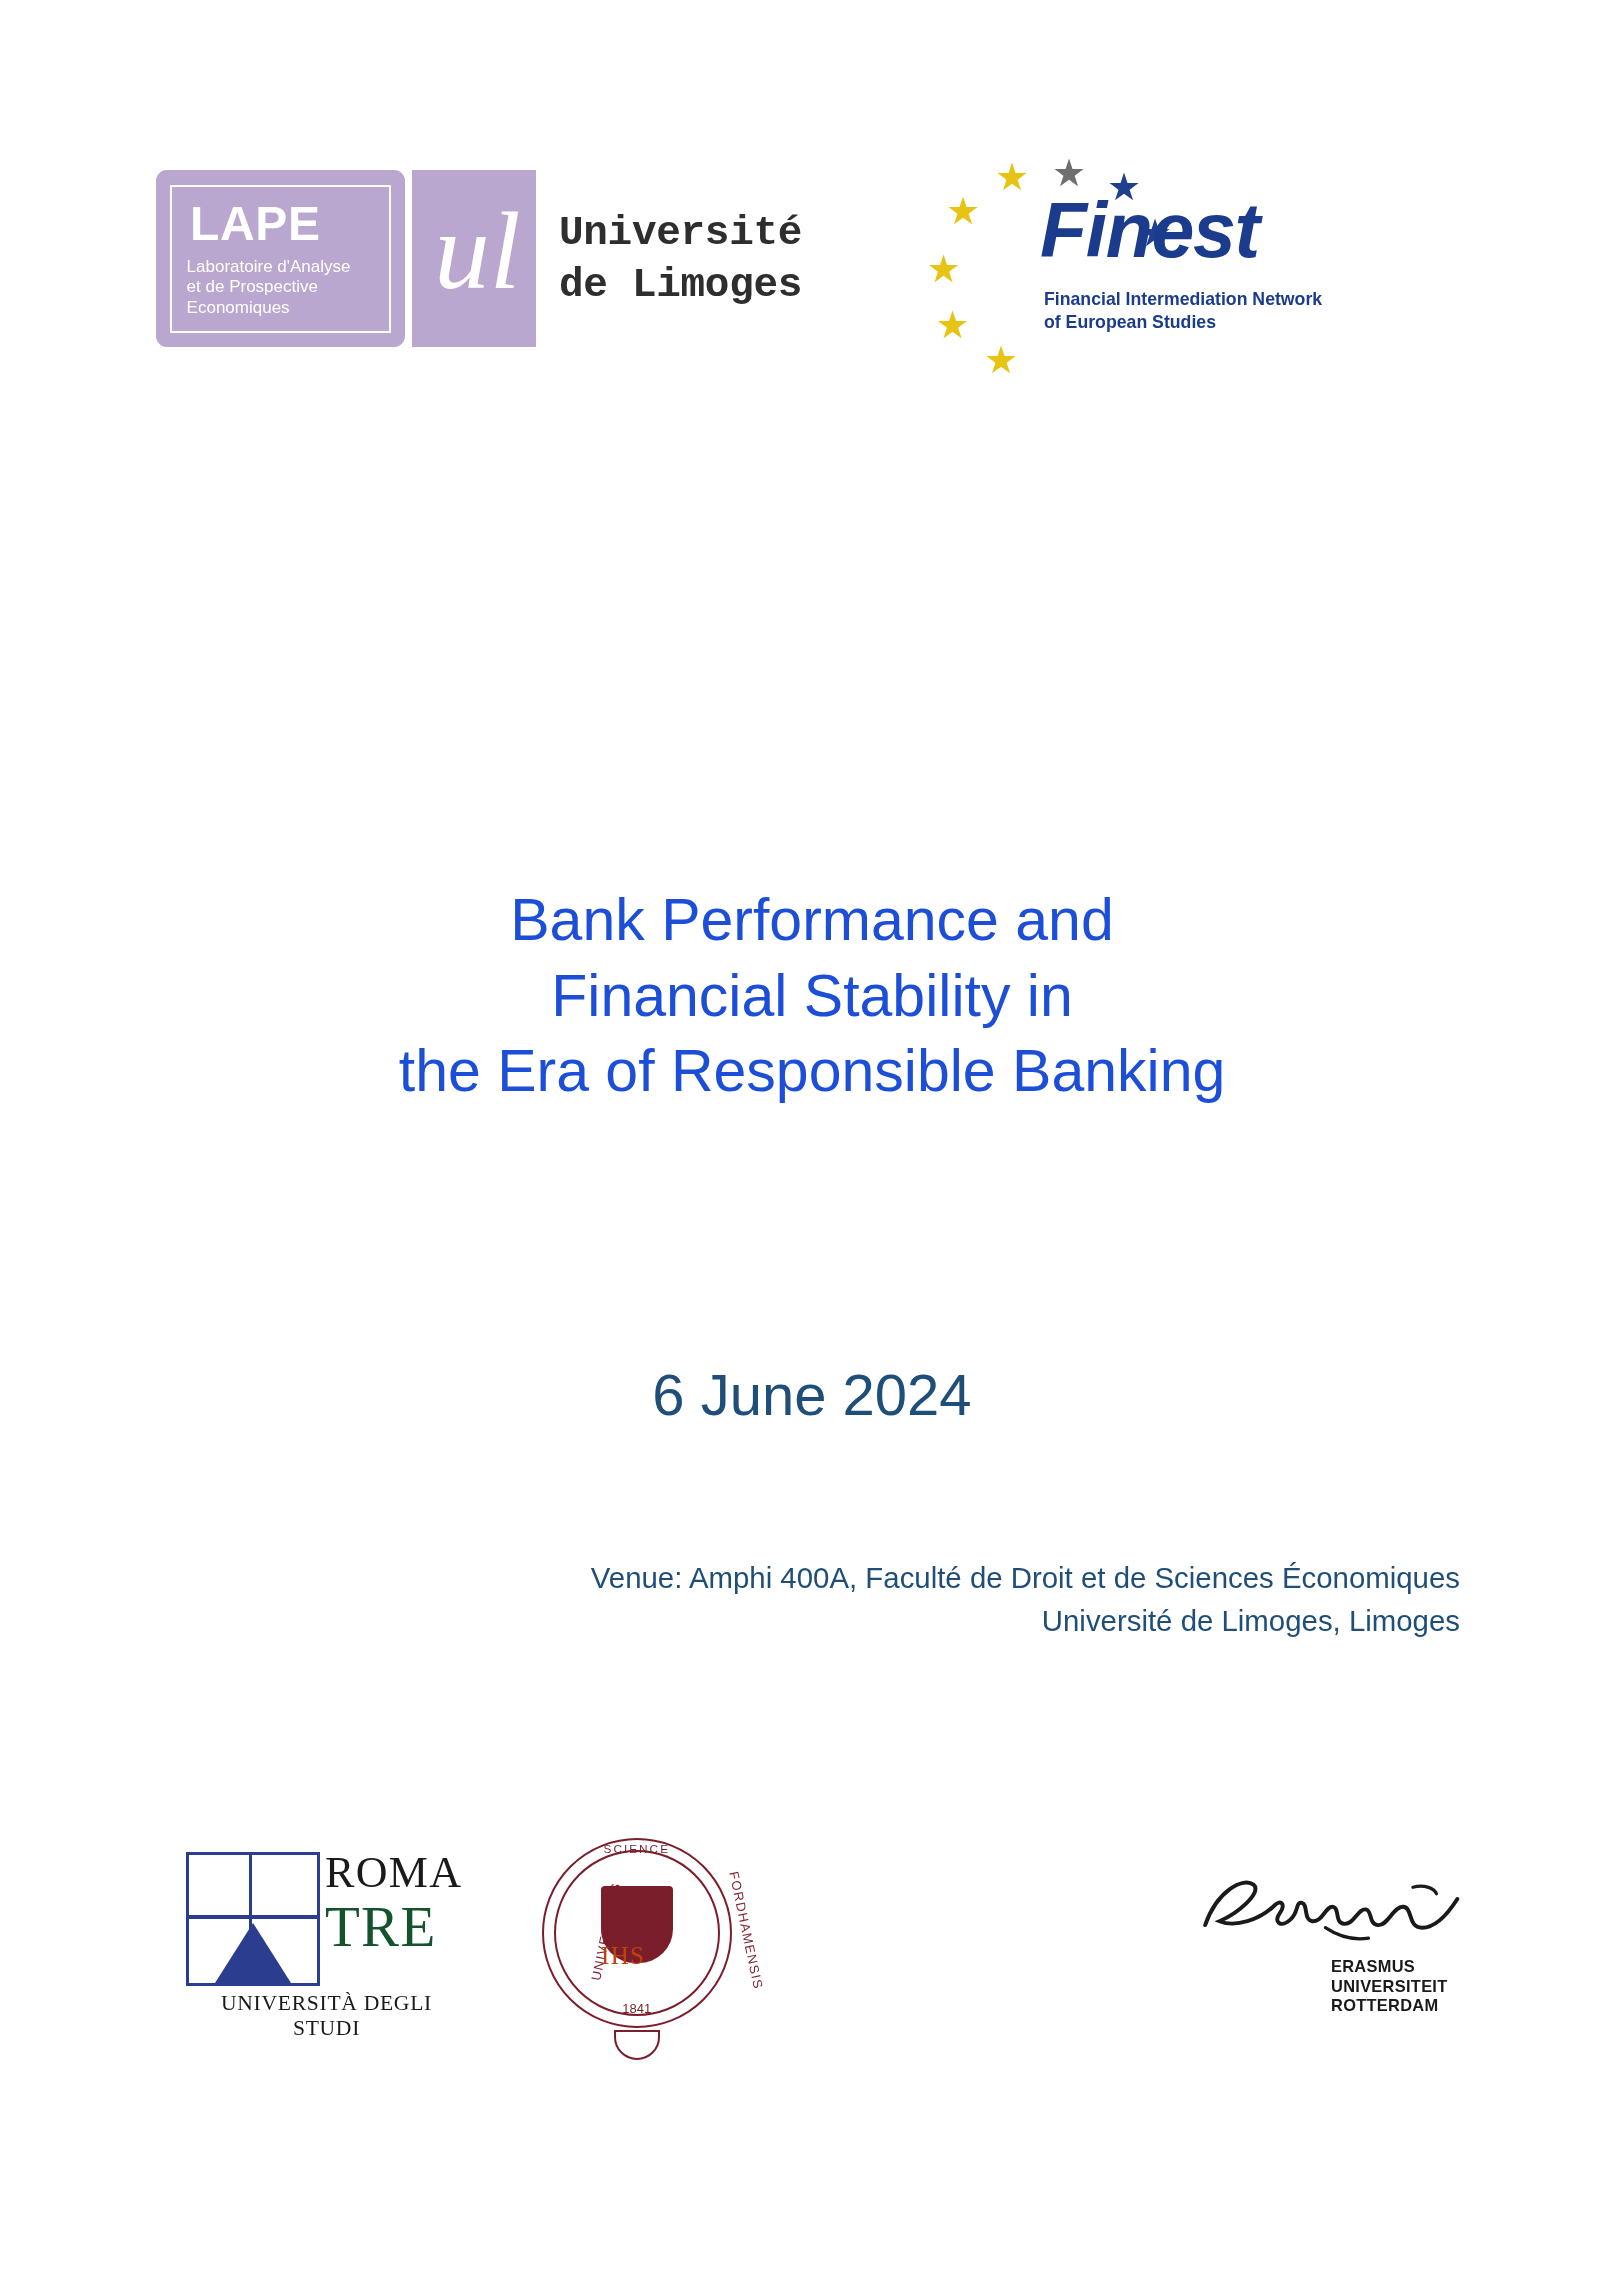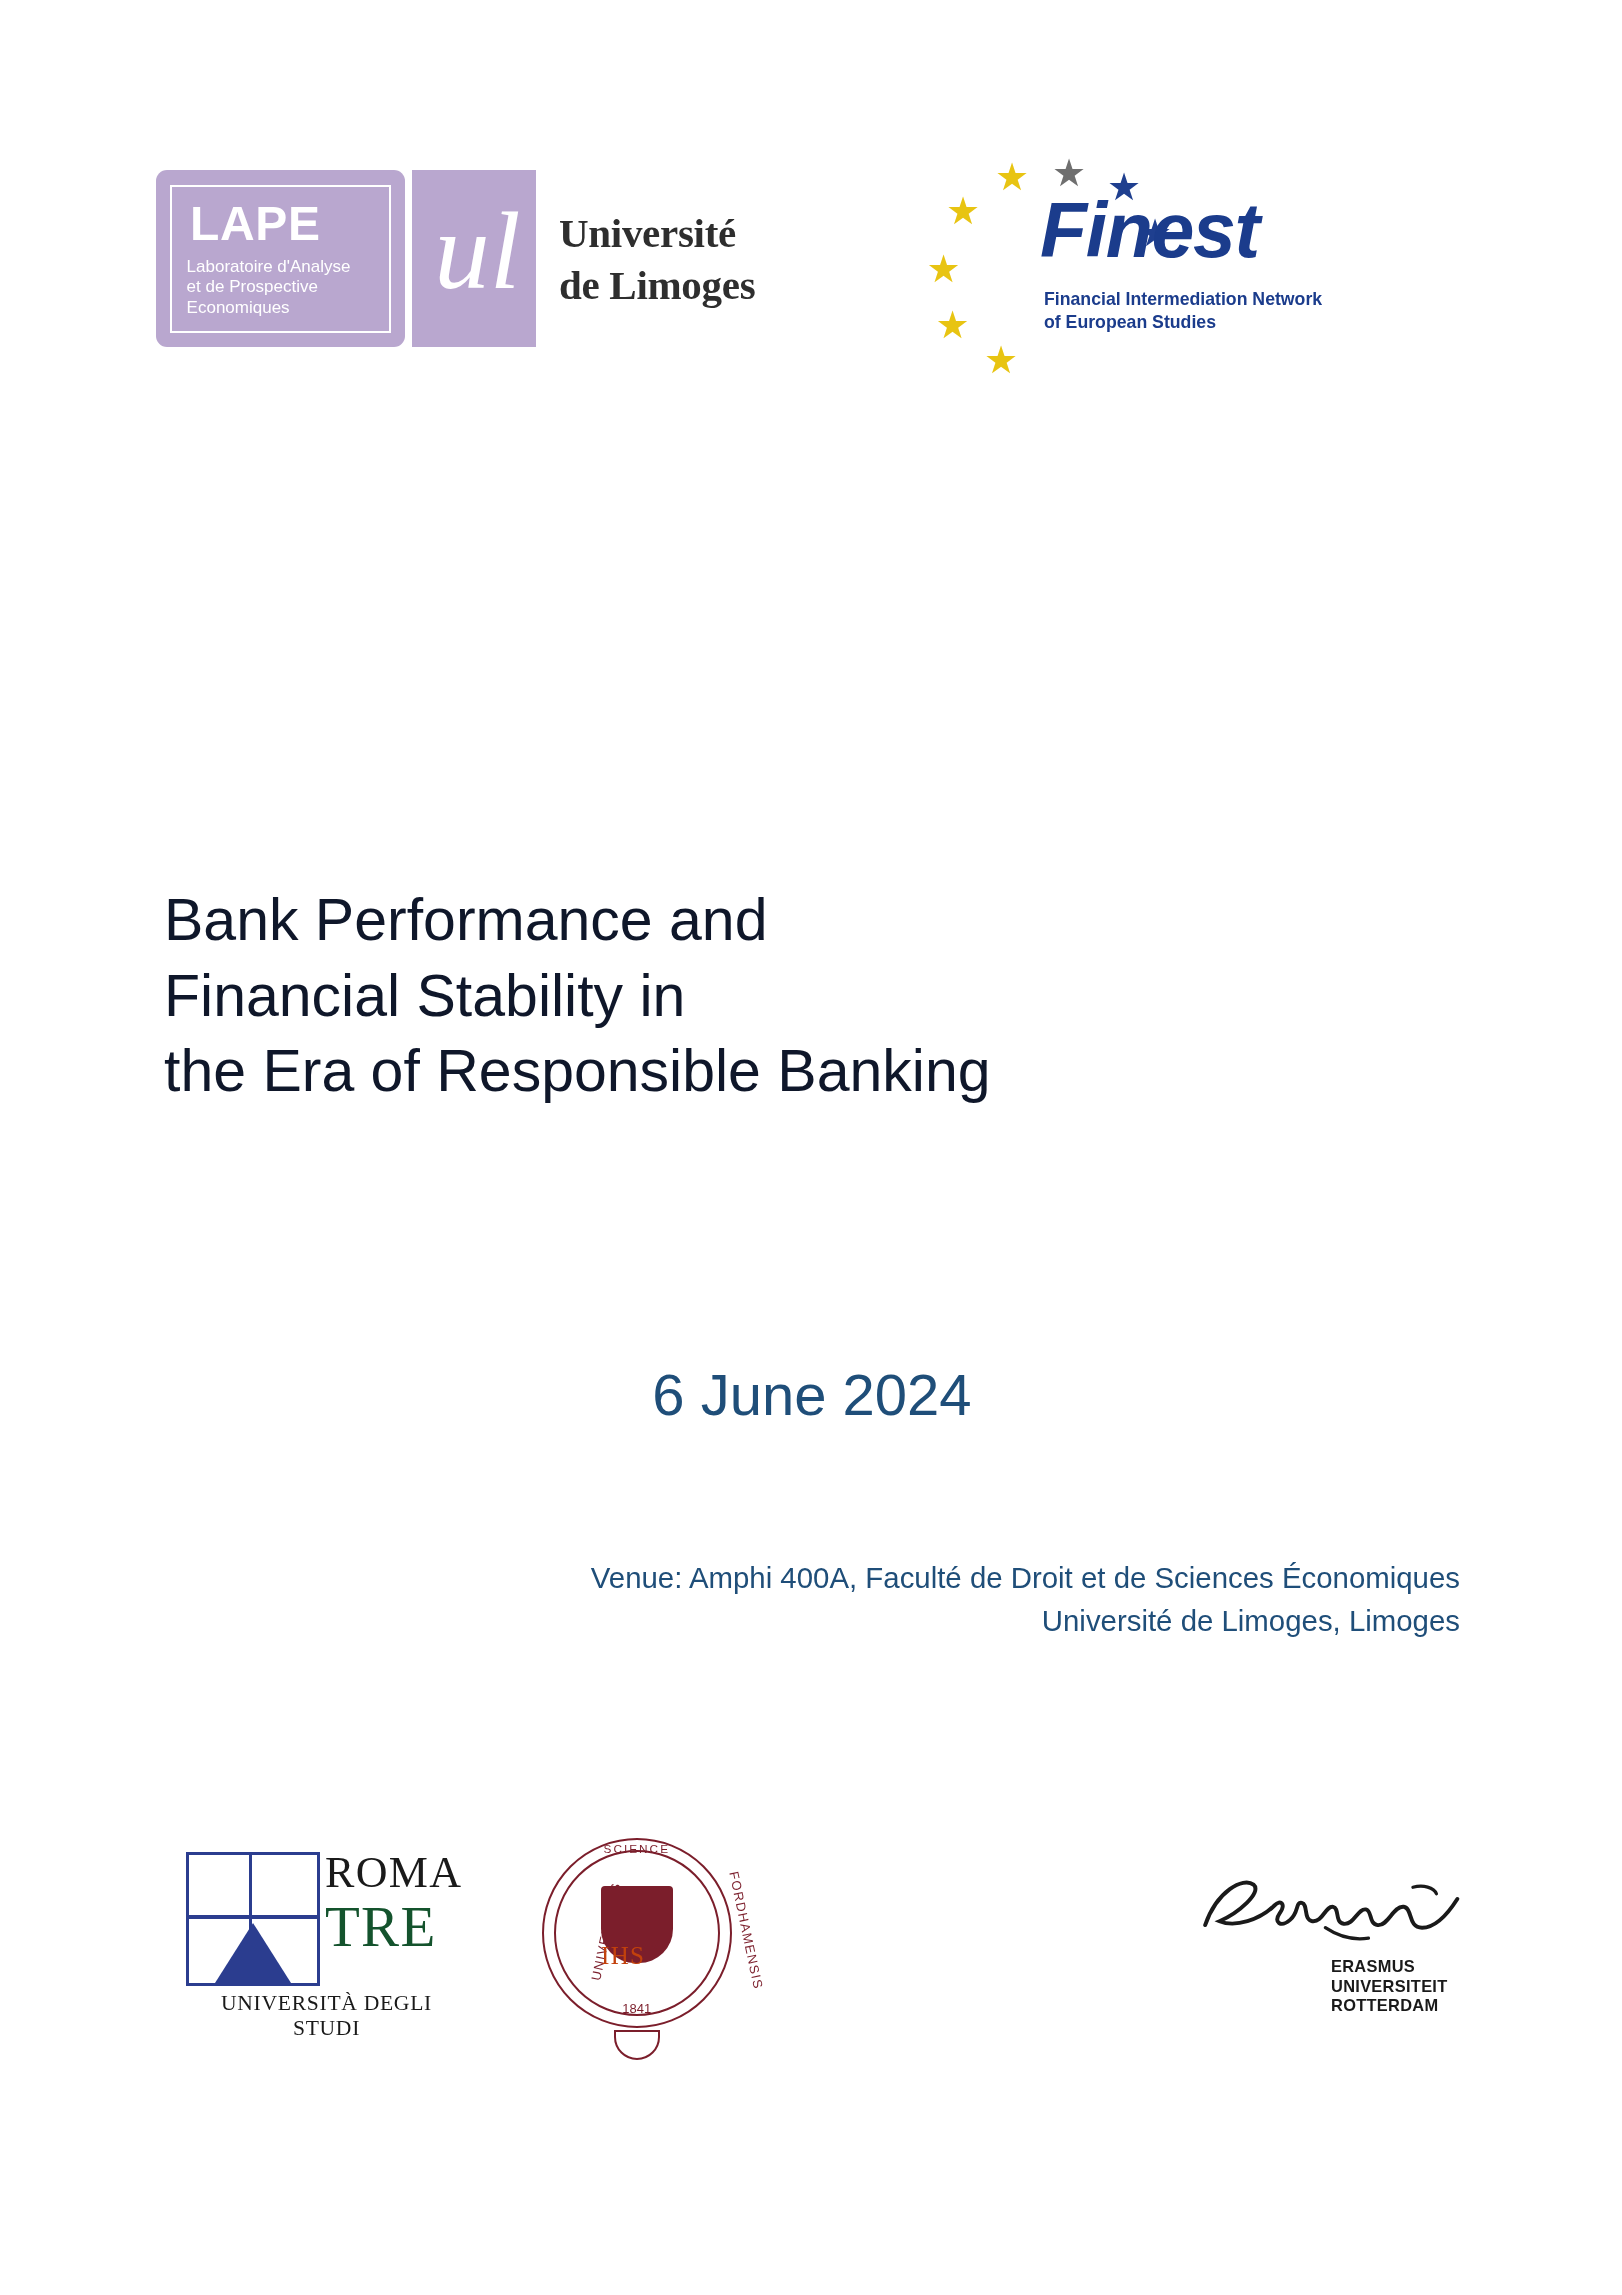--- a/index.html
+++ b/index.html
@@ -105,21 +105,21 @@
     font-style: italic;
     font-size: 111px;
     color: #ffffff;
     line-height: 1;
     text-align: center;
   }
   .ul-name {
     position: absolute;
     left: 147px;
     top: 38px;
-    font-family: Liberation Serif, serif;
+    font-family: Liberation Mono, monospace;
     font-weight: bold;
     font-size: 41px;
     color: #2e2e2e;
     line-height: 1.25;
     letter-spacing: -0.3px;
   }
 
   
   .finest-block {
     position: absolute;
@@ -178,23 +178,24 @@
     font-size: 62px;
     line-height: 1.22;
     color: #1F4E79;
     letter-spacing: -0.3px;
   }
   .title-sub {
     position: absolute;
     top: 883px;
     left: 164px;
     width: 1296px;
+    text-align: center;
     font-size: 59px;
     line-height: 1.28;
-    color: #0f172a;
+    color: #1d4ed8;
   }
   .title-date {
     position: absolute;
     top: 1361px;
     left: 164px;
     width: 1296px;
     text-align: center;
     font-size: 58px;
     color: #1F4E79;
   }

